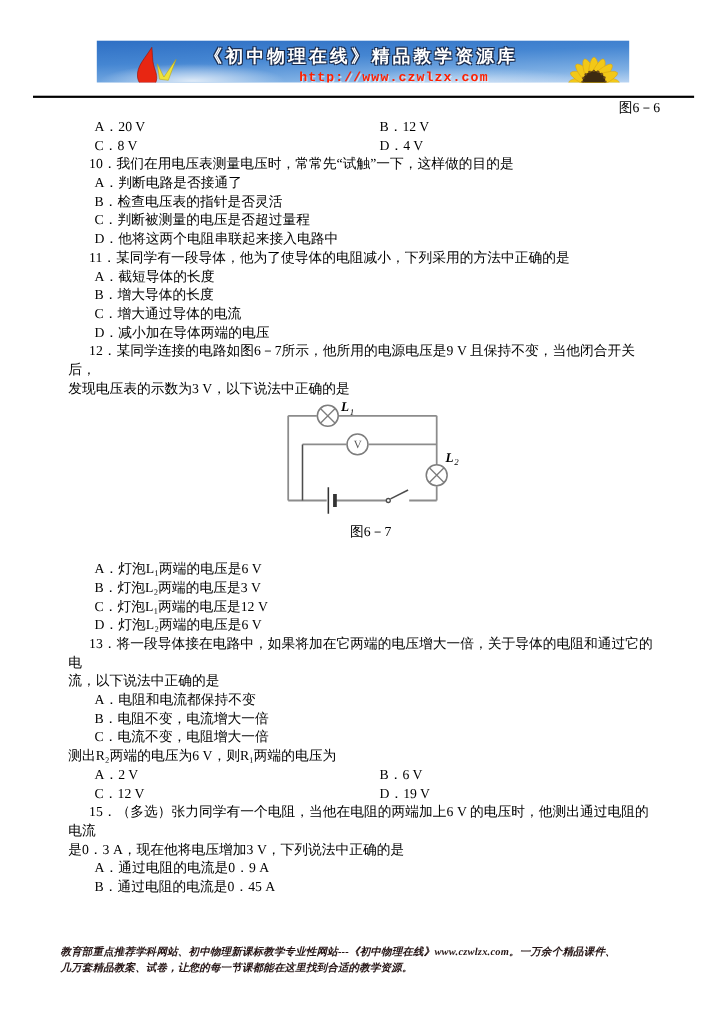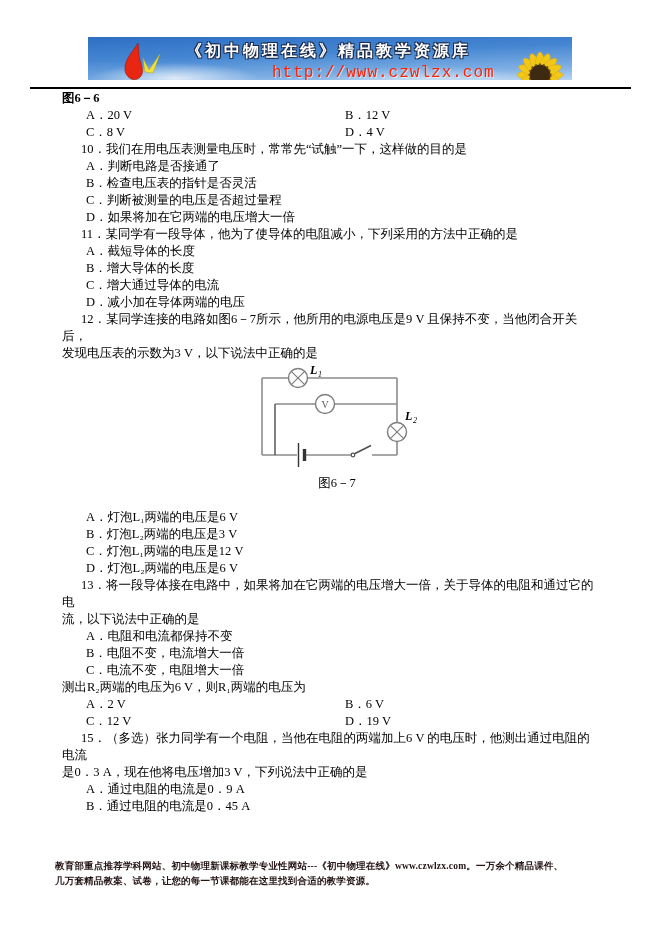--- a/index.html
+++ b/index.html
@@ -4,56 +4,56 @@
 <style>
   html,body { margin:0; padding:0; }
   body {
     width:661px; height:936px; position:relative; background:#ffffff;
     font-family:"Liberation Serif","DejaVu Sans",serif; color:#000;
     overflow:hidden;
   }
 
   
   .banner {
-    position:absolute; left:88px; top:37px; width:484px; height:43px;
+    position:absolute; left:88px; top:37px; width:484px; height:38px;
     background:linear-gradient(178deg,#2e6fc4 0%,#4586d2 40%,#7fb0e4 78%,#b9d4f2 100%);
     overflow:hidden;
   }
   .banner::after {
     content:""; position:absolute; inset:0;
     background:
       radial-gradient(ellipse 120px 22px at 18% 96%, rgba(255,255,255,.75), rgba(255,255,255,0) 70%),
       radial-gradient(ellipse 150px 20px at 70% 100%, rgba(255,255,255,.45), rgba(255,255,255,0) 70%);
     pointer-events:none;
   }
   .banner-logo { position:absolute; left:24px; top:4px; width:56px; height:46px; z-index:2; }
   .banner-title {
     position:absolute; left:98px; top:4px; z-index:2;
     font-size:16px; font-weight:bold; color:#ffffff; letter-spacing:3px; white-space:nowrap;
     text-shadow:1px 1px 0 #1a2a4a, -1px 1px 0 #1a2a4a, 1px -1px 0 #1a2a4a, -1px -1px 0 #1a2a4a;
   }
   .banner-url {
     position:absolute; left:160px; top:27px; z-index:3;
     font-family:"Liberation Mono","DejaVu Sans Mono",monospace;
-    font-size:16px; font-weight:normal; color:#ff2000; letter-spacing:1px; white-space:nowrap;
+    font-size:12px; font-weight:bold; color:#ff2000; letter-spacing:1px; white-space:nowrap;
     text-shadow:1px 1px 0 rgba(255,255,255,.55);
     text-decoration:none;
     padding-left:24px;
   }
   .banner-sunflower { position:absolute; left:405px; top:5px; width:79px; height:46px; z-index:2; }
 
   .divider { position:absolute; left:30px; top:87px; width:601px; height:2px; background:#000; }
 
   
   .content {
     position:absolute; left:62px; top:90px; width:538px;
     font-size:12.5px; line-height:17px;
   }
   .content p { margin:0; }
-  .caption { text-align:left;font-weight:bold; }
+  .caption { text-align:right; }
   .stem { text-indent:19px; }
   .opt { padding-left:24px; }
   .optrow { padding-left:24px; position:relative; }
   .optrow .col2 { position:absolute; left:283px; top:0; }
 
   .figure { position:relative; height:147px; }
   .figure svg { position:absolute; left:190px; top:3px; }
   .figcaption { position:absolute; left:190px; top:113px; width:170px; text-align:center; }
 
   .wire { stroke:#8c8c8c; stroke-width:1.6; fill:none; }
@@ -65,21 +65,21 @@
   .lbl { font-family:"Liberation Serif","DejaVu Serif",serif; font-style:italic; font-weight:bold; font-size:12px; fill:#000; }
   .lblsub { font-family:"Liberation Serif","DejaVu Serif",serif; font-style:italic; font-size:8px; fill:#000; }
   .vm { font-family:"Liberation Serif","DejaVu Serif",serif; font-size:10px; fill:#555; }
 
   
   .footer {
     position:absolute; left:55px; top:859px; width:565px;
     font-size:9.5px; line-height:14.5px; font-weight:bold;
     color:#241414; letter-spacing:0.2px;
   }
-  .footer p { margin:0; }
+  .footer p { margin:0;font-style:italic; }
 </style>
 </head>
 <body>
 
 <div class="banner">
   <svg class="banner-logo" viewBox="0 0 56 46">
     <path d="M26,2 C20,12 12,19 13,29 C14,38 24,42 29,35 C33,29 28,22 27,15 C26.5,10 26.5,6 26,2 Z" fill="#e82612" stroke="#9b1507" stroke-width="0.6"></path>
     <path d="M31,17 L37,29 L48,13 L41,32 L33,31 Z" fill="#efe23a" stroke="#b8a30e" stroke-width="0.5"></path>
   </svg>
   <div class="banner-title">《初中物理在线》精品教学资源库</div>
@@ -114,21 +114,21 @@
   </p>
   <p class="optrow">
     <span>C．8 V</span>
     <span class="col2">D．4 V</span>
   </p>
 
   <p class="stem">10．我们在用电压表测量电压时，常常先“试触”一下，这样做的目的是</p>
   <p class="opt">A．判断电路是否接通了</p>
   <p class="opt">B．检查电压表的指针是否灵活</p>
   <p class="opt">C．判断被测量的电压是否超过量程</p>
-  <p class="opt">D．如果将加在它两端的电压增大一倍</p>
+  <p class="opt">D．他将这两个电阻串联起来接入电路中</p>
 
   <p class="stem">11．某同学有一段导体，他为了使导体的电阻减小，下列采用的方法中正确的是</p>
   <p class="opt">A．截短导体的长度</p>
   <p class="opt">B．增大导体的长度</p>
   <p class="opt">C．增大通过导体的电流</p>
   <p class="opt">D．减小加在导体两端的电压</p>
 
   <p class="stem">12．某同学连接的电路如图6－7所示，他所用的电源电压是9 V 且保持不变，当他闭合开关后，</p>
   <p>发现电压表的示数为3 V，以下说法中正确的是</p>
 

